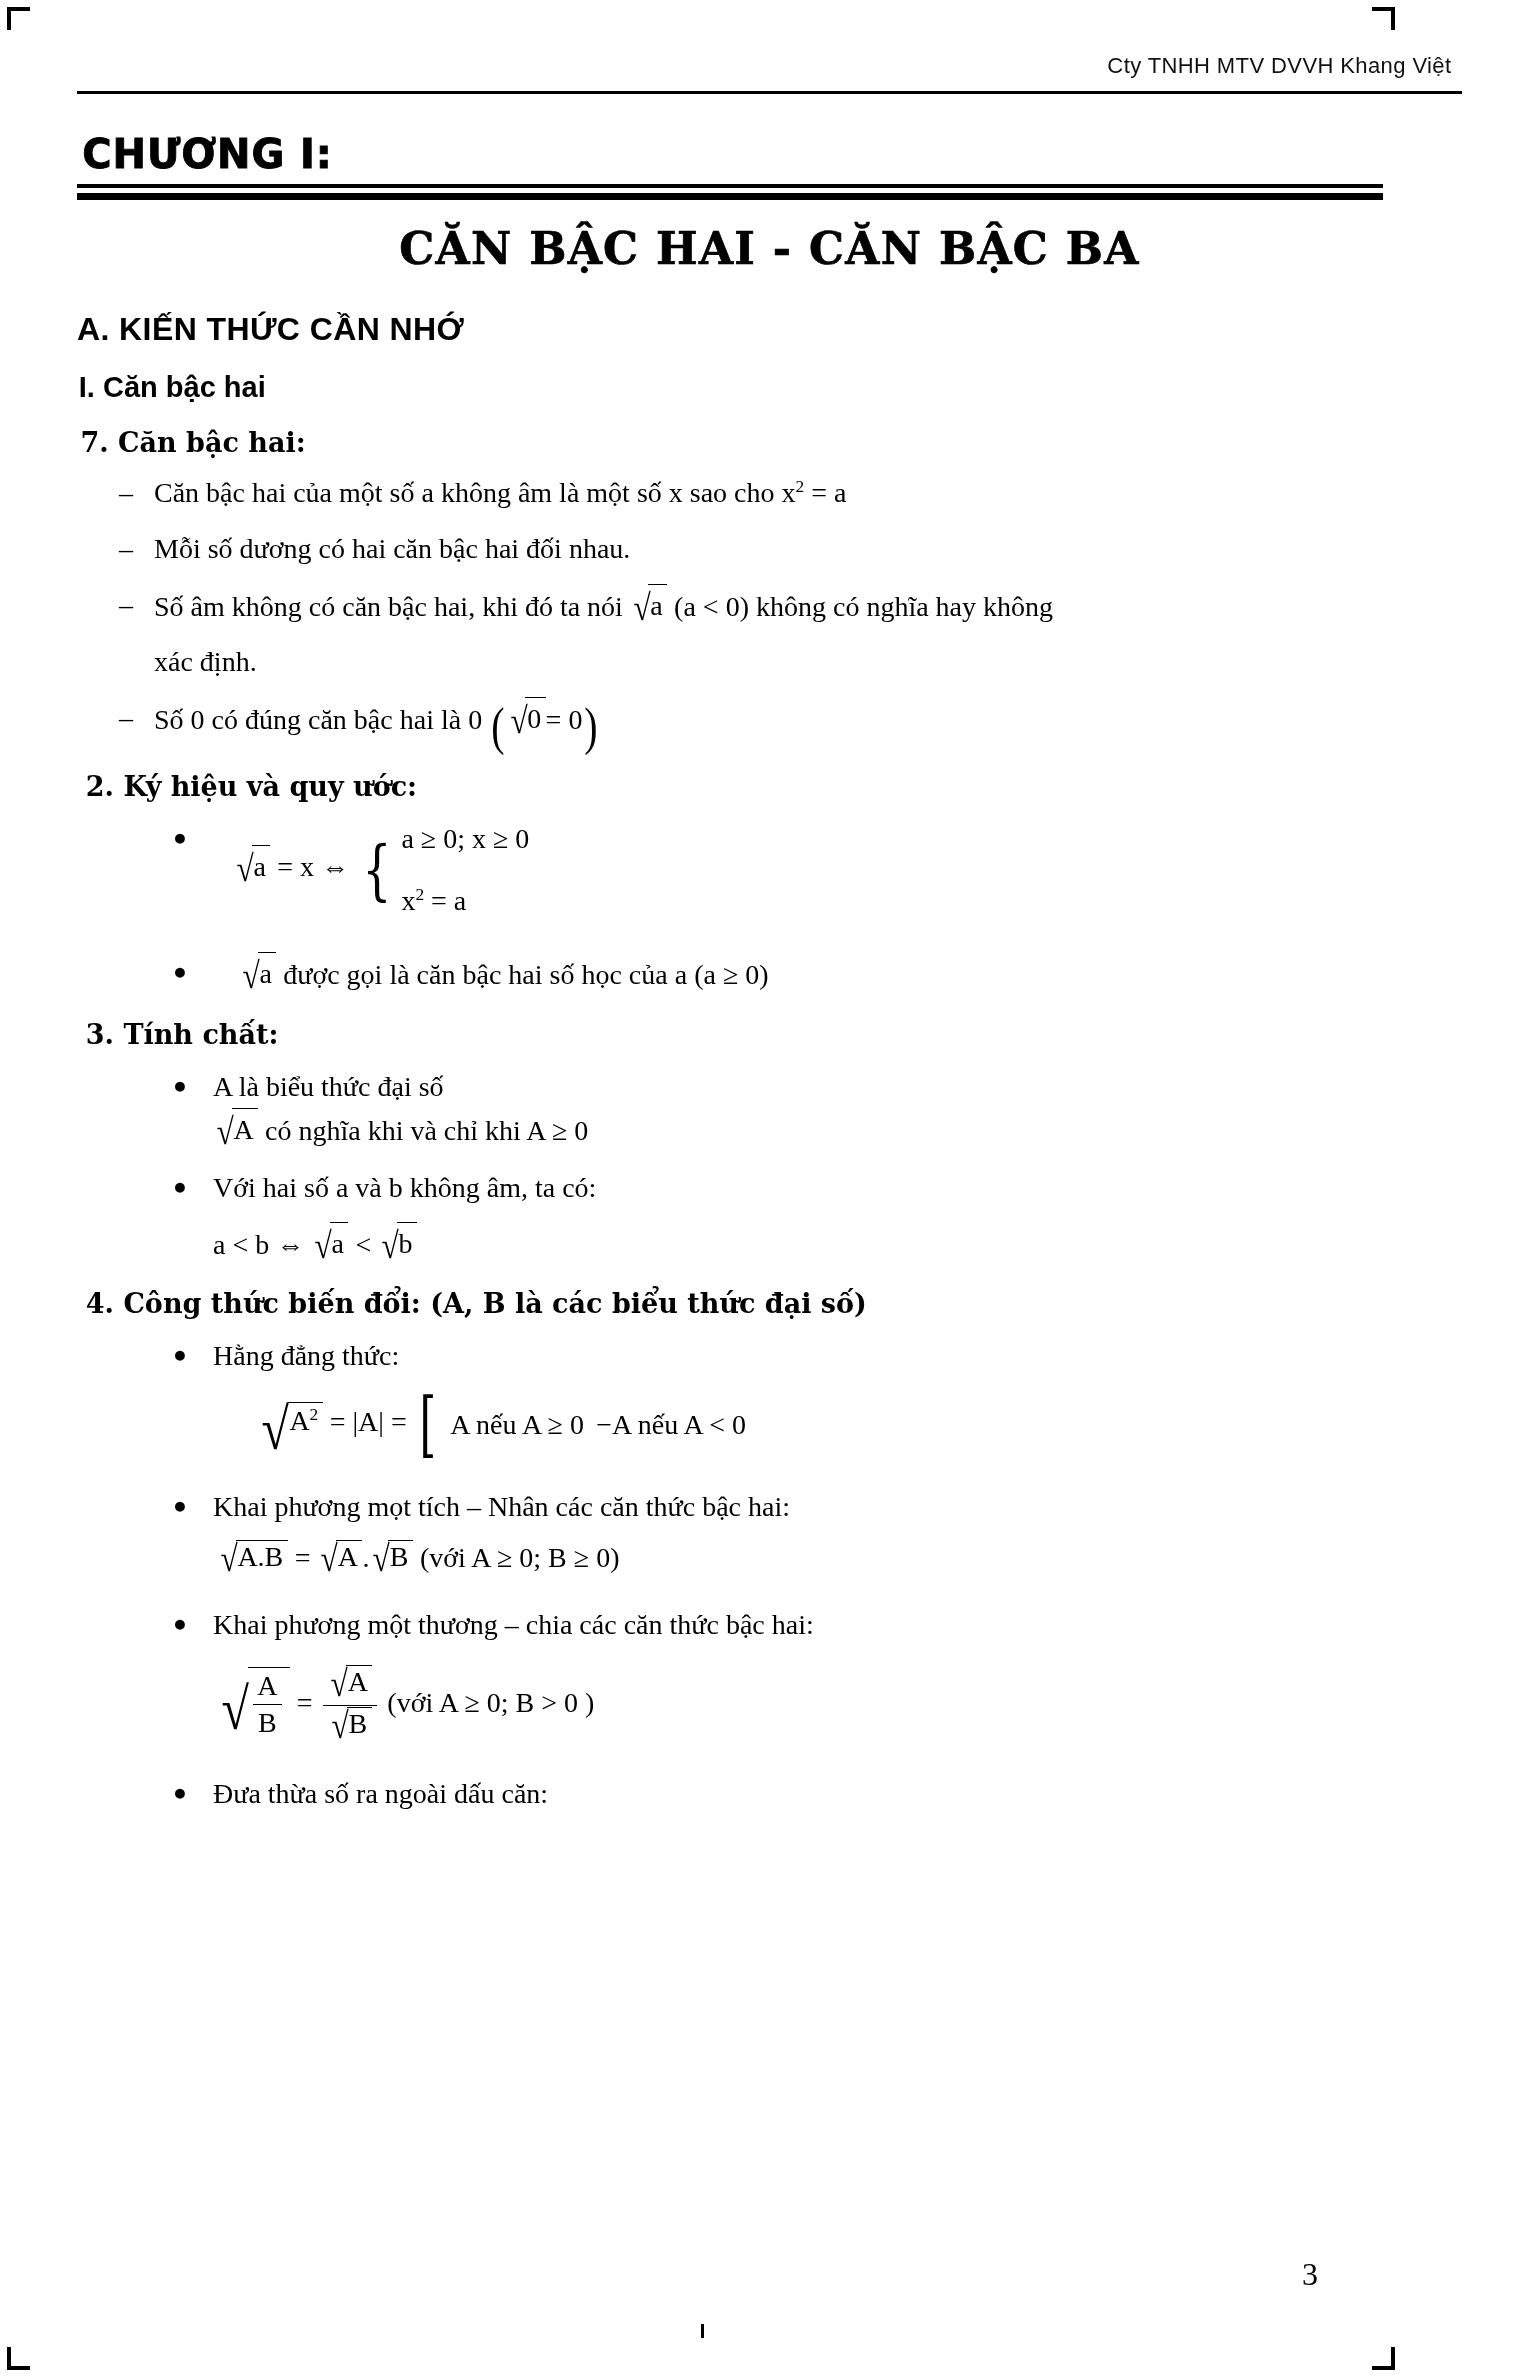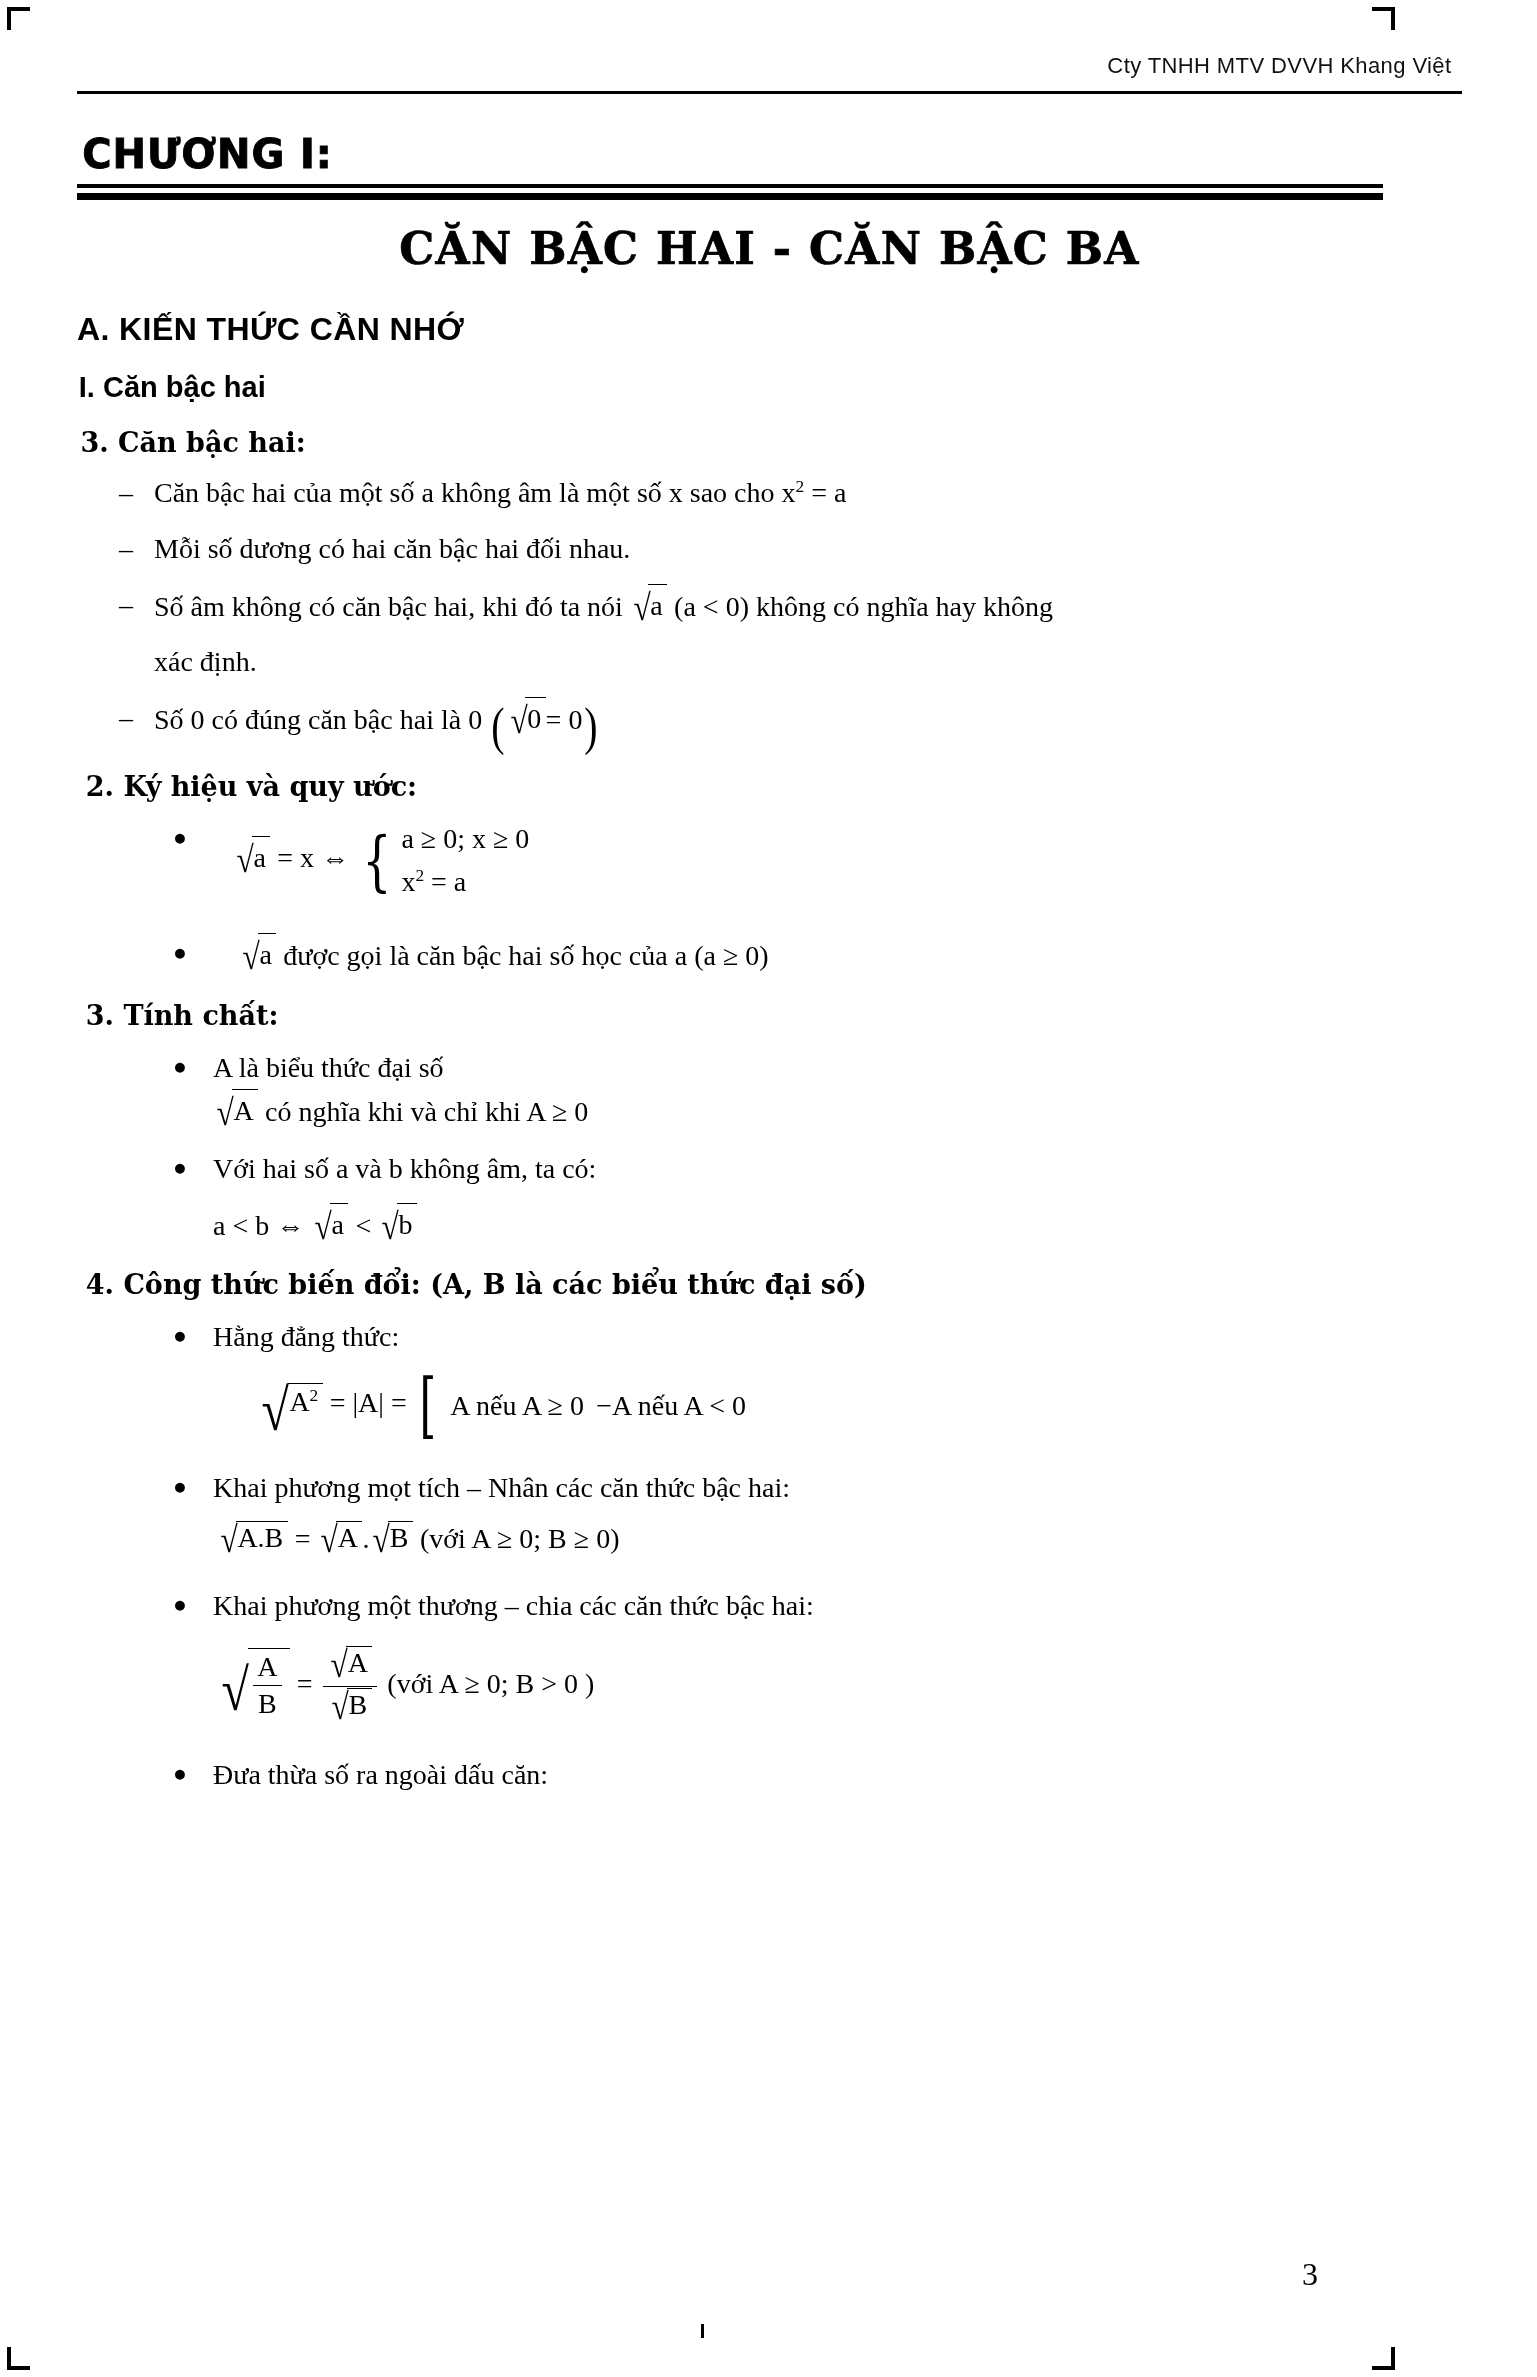--- a/index.html
+++ b/index.html
@@ -180,21 +180,21 @@
     font-size: 2.35em;
     line-height: 0.85;
     font-family: "DejaVu Serif", serif;
     transform: scaleX(0.7);
     display: inline-block;
     margin-right: -3.5px;
   }
   .sys .rows {
     display: inline-flex;
     flex-direction: column;
-    gap: 1px;
+    gap: 20px;
     padding-left: 7px;
   }
 
   
   .sysb {
     display: inline-flex;
     align-items: center;
     vertical-align: middle;
   }
   .sysb .brk {
@@ -272,21 +272,21 @@
 
     <div class="chapter-label">CHƯƠNG I:</div>
     <div class="chapter-underline"></div>
     <div class="chapter-underline2"></div>
     <div class="chapter-title">CĂN BẬC HAI - CĂN BẬC BA</div>
 
     <div class="h-a">A. KIẾN THỨC CẦN NHỚ</div>
 
     <div class="h-i">I.  Căn bậc hai</div>
 
-    <div class="h-num">3.  Căn bậc hai:</div>
+    <div class="h-num">7.  Căn bậc hai:</div>
 
     <div class="dash-item">
       <span class="mark">–</span>
       <span><span>Căn bậc hai của một số a không âm là một số x sao cho x</span><sup>2</sup><span> = a</span></span>
     </div>
 
     <div class="dash-item">
       <span class="mark">–</span>
       <span>Mỗi số dương có hai căn bậc hai đối nhau.</span>
     </div>

